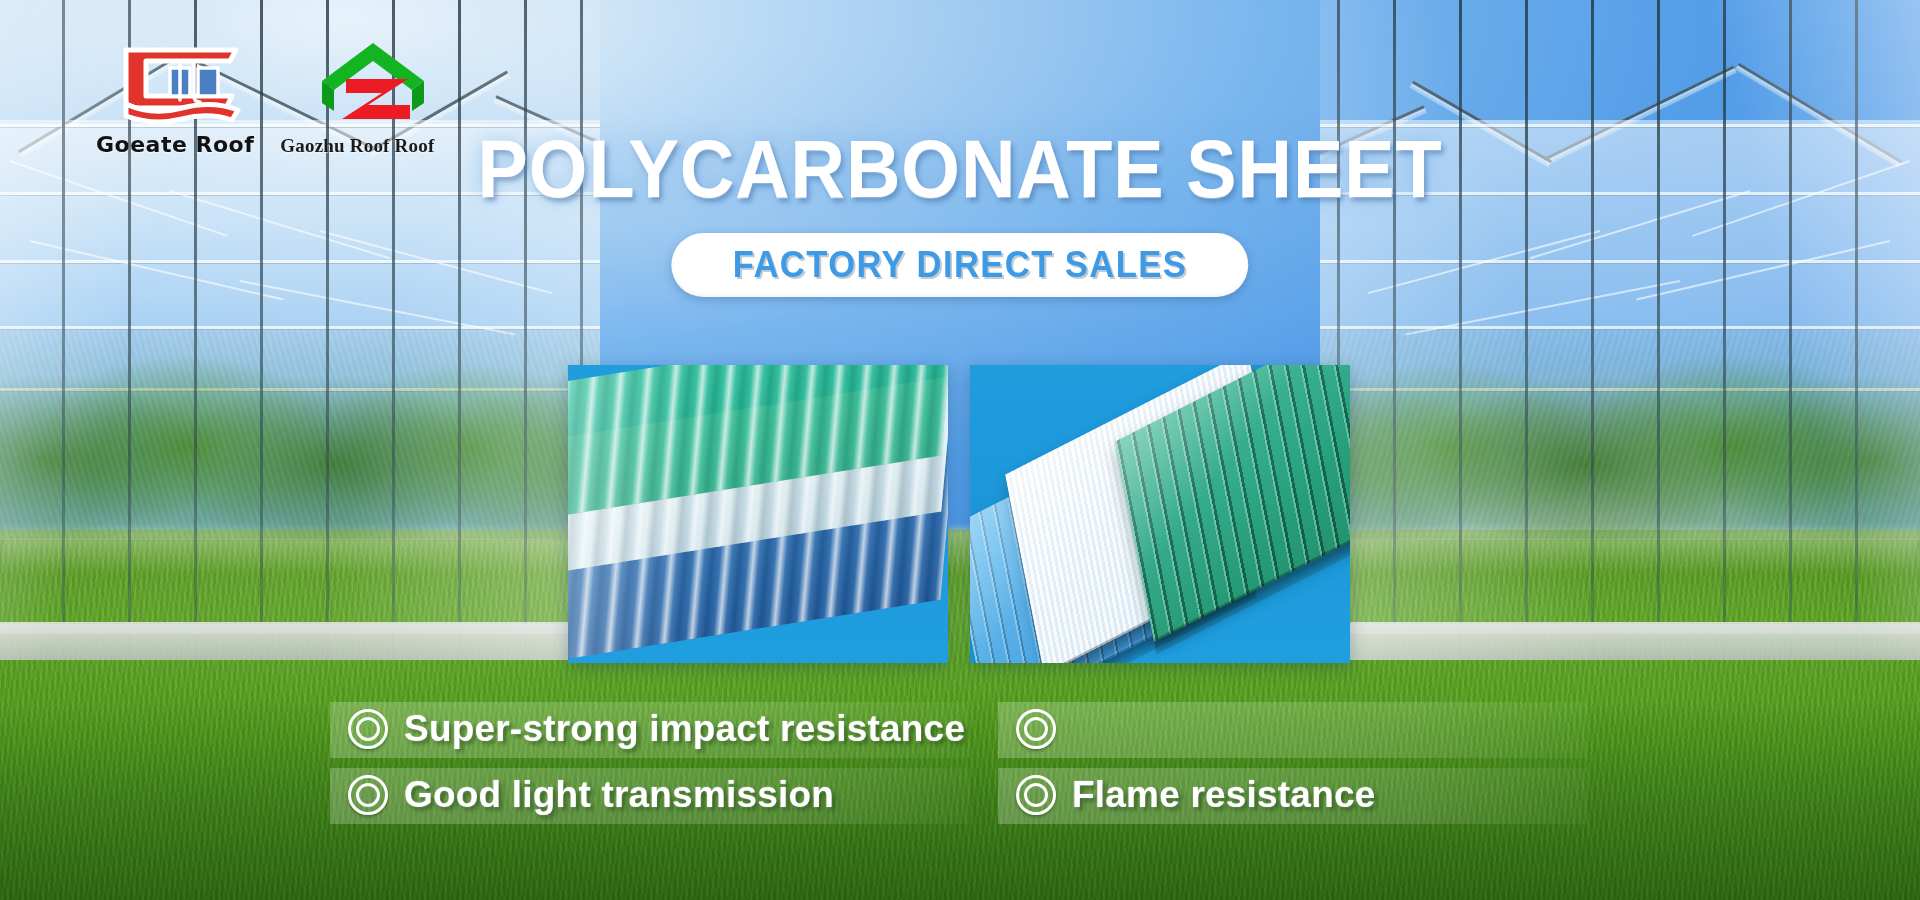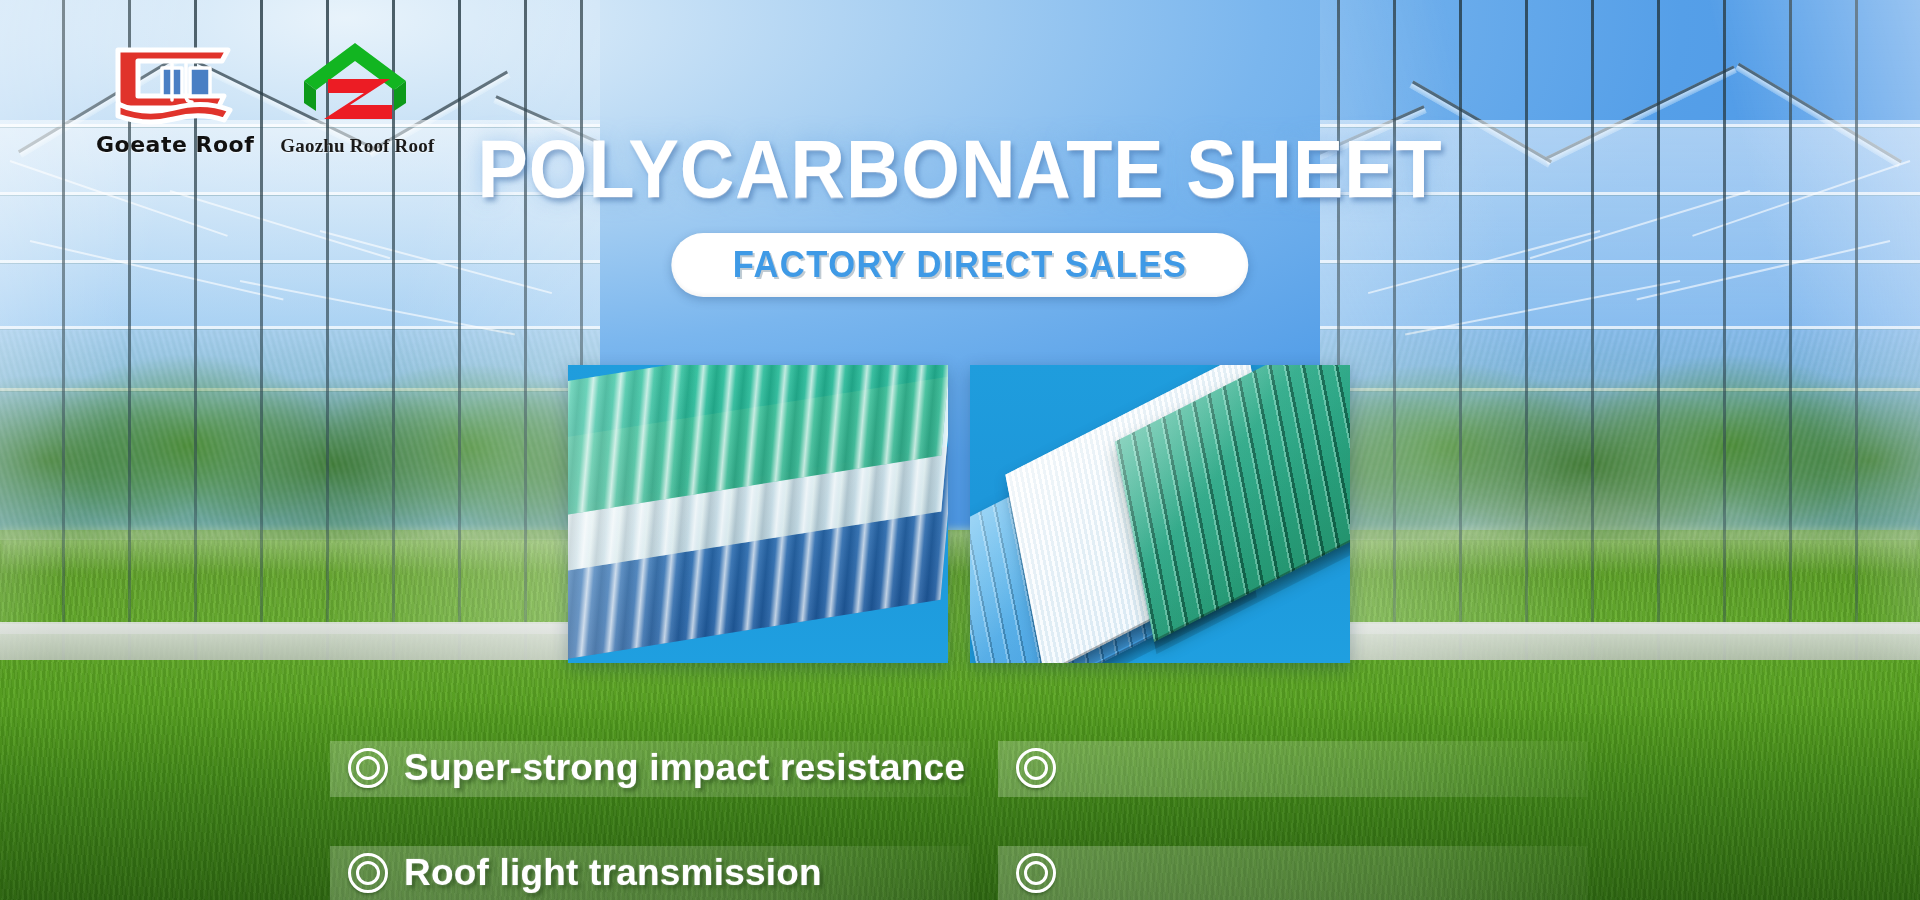--- a/index.html
+++ b/index.html
@@ -107,21 +107,21 @@
     background:rgba(245,248,245,.80);
   }
   .glass-sheen{
     position:absolute;inset:0;
     background:linear-gradient(104deg,rgba(255,255,255,.42) 0%,rgba(255,255,255,0) 28%,rgba(255,255,255,0) 62%,rgba(255,255,255,.30) 100%);
     pointer-events:none;
   }
 
   
   .logos{position:absolute;left:96px;top:34px;display:flex;align-items:flex-end;gap:26px;}
-  .logo-block{display:flex;flex-direction:column;align-items:center;}
+  .logo-block{display:flex;flex-direction:column;align-items:flex-end;}
   .logo-mark{position:relative;}
 
   .goeate-mark{width:142px;height:92px;}
   .goeate-name{
     margin-top:2px;font-size:22px;font-weight:700;color:#111;
     letter-spacing:.5px;font-family:"DejaVu Sans",sans-serif;
     text-shadow:0 1px 1px rgba(255,255,255,.7);
   }
   .gaozhu-mark{width:118px;height:92px;}
   .gaozhu-name{
@@ -227,21 +227,20 @@
   
   .features{
     position:absolute;left:330px;top:702px;
     display:grid;grid-template-columns:640px 590px;
     column-gap:28px;row-gap:10px;
   }
   .feat{
     display:flex;align-items:center;gap:16px;
     padding:6px 18px 8px 18px;
     background:linear-gradient(90deg,rgba(235,245,225,.26),rgba(235,245,225,.16) 70%,rgba(235,245,225,.04));
-    margin-top:39px;
   }
   .feat .ring{
     flex:0 0 auto;width:34px;height:34px;border-radius:50%;
     border:3px solid #fff;position:relative;
     box-shadow:0 2px 3px rgba(25,60,15,.45);
   }
   .feat .ring:after{
     content:"";position:absolute;inset:5px;border-radius:50%;
     border:3px solid #fff;
   }
@@ -421,20 +420,21 @@
   <div class="features">
     <div class="feat">
       <span class="ring"></span>
       <span class="txt">Super-strong impact resistance</span>
     </div>
     <div class="feat">
       <span class="ring"></span>
     </div>
     <div class="feat">
       <span class="ring"></span>
-      <span class="txt">Roof light transmission</span>
+      <span class="txt">Good light transmission</span>
     </div>
     <div class="feat">
       <span class="ring"></span>
+      <span class="txt">Flame resistance</span>
     </div>
   </div>
 
 </div>
 
 </body></html>

